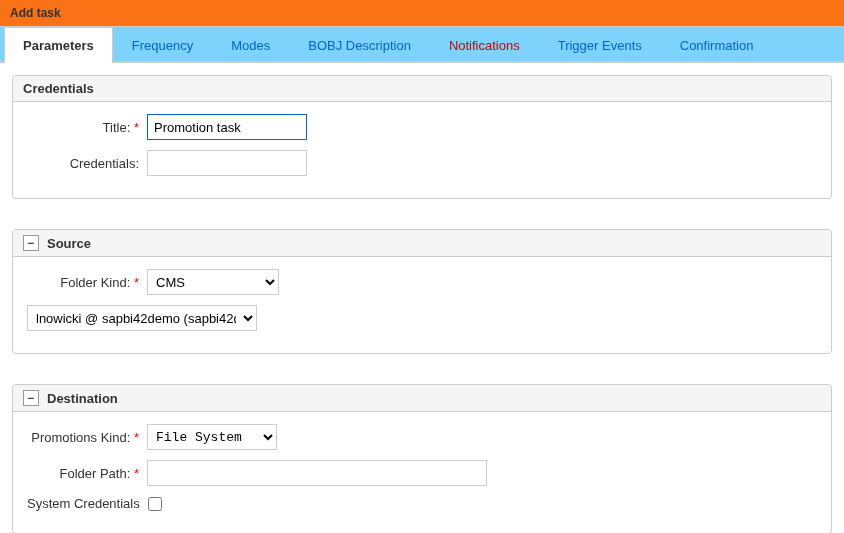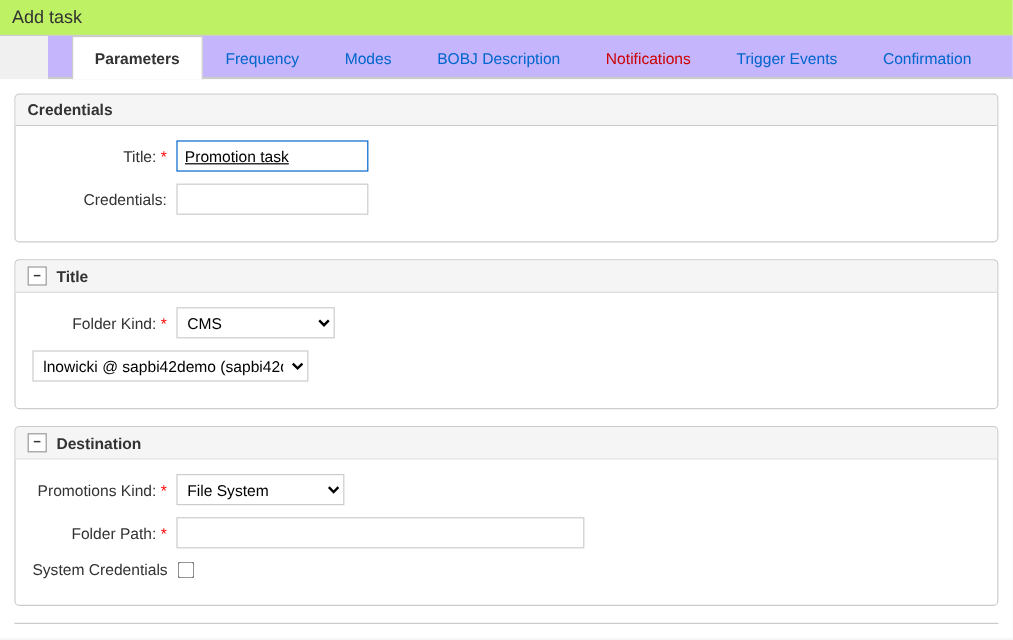--- a/index.html
+++ b/index.html
@@ -6,34 +6,33 @@
     body {
       font-family: Arial, sans-serif;
       font-size: 13px;
       background: #f0f0f0;
       color: #333;
       width: 844px;
       min-height: 533px;
     }
 
     .window-titlebar {
-      background: #bef264;
+      background: #f97316;
       border-bottom: 1px solid #ccc;
       padding: 6px 10px;
-      font-size: 15px;
-      font-weight: normal;
+      font-size: 12px;
+      font-weight: bold;
       color: #333;
     }
 
     .tab-bar {
       display: flex;
-      background: #c4b5fd;
+      background: #7dd3fc;
       border-bottom: 2px solid #ccc;
-      padding: 0 20px;
-      margin-left: 40px;
+      padding: 0 4px;
     }
 
     .tab {
       padding: 10px 18px;
       cursor: pointer;
       font-size: 13px;
       border: 1px solid transparent;
       border-bottom: none;
       margin-bottom: -2px;
       color: #0066cc;
@@ -50,21 +49,21 @@
 
     .content-area {
       background: #fff;
       padding: 12px;
       min-height: 460px;
     }
 
     .section-panel {
       border: 1px solid #ccc;
       border-radius: 4px;
-      margin-bottom: 14px;
+      margin-bottom: 30px;
     }
 
     .section-header {
       display: flex;
       align-items: center;
       background: #f5f5f5;
       border-bottom: 1px solid #ccc;
       padding: 5px 10px;
       font-weight: bold;
       font-size: 13px;
@@ -127,37 +126,37 @@
       border: 1px solid #ccc;
       padding: 3px 4px;
       font-size: 13px;
       height: 26px;
       background: #fff;
       cursor: pointer;
     }
 
     .input-title {
       width: 160px;
-      text-decoration: underline;
     }
 
     .input-description {
       width: 160px;
     }
 
     .select-source-kind {
       width: 132px;
     }
 
     .select-cms {
       width: 230px;
     }
 
     .select-dest-kind {
-      width: 140px;
+      width: 130px;
+      font-family: Liberation Mono, monospace;
     }
 
     .input-folder {
       width: 340px;
     }
   </style>
 </head>
 <body>
 
 <div class="window-titlebar">
@@ -209,21 +208,21 @@
         <input class="form-input-normal input-description" type="text" style="">
       </div>
     </div>
   </div>
 
   <div class="section-panel">
     <div class="section-header">
       <span class="collapse-btn">
         <span>−</span>
       </span>
-      <span>Title</span>
+      <span>Source</span>
     </div>
     <div class="section-body">
       <div class="form-row">
         <label class="form-label">
           <span>Folder Kind:</span>
           <span class="required"> <span>*</span></span>
         </label>
         <select class="form-select select-source-kind">
           <option value="CMS">CMS</option>
           <option>File System</option>

